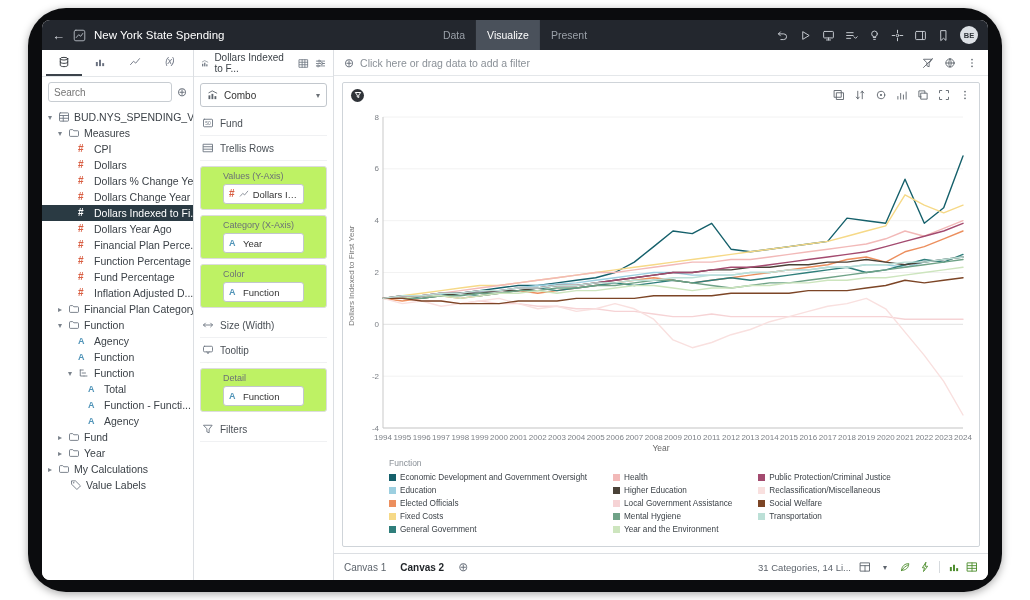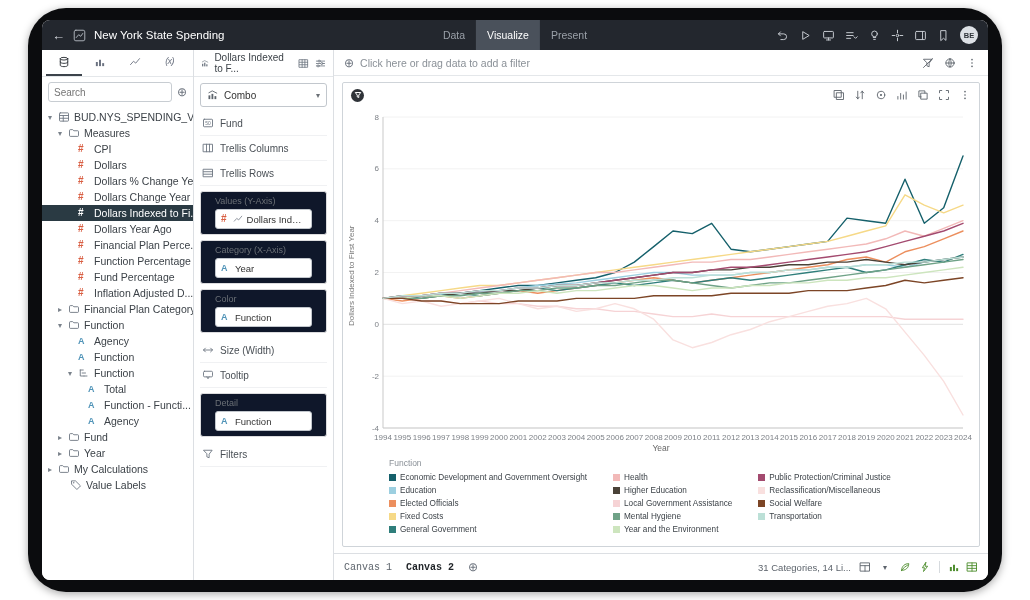--- a/index.html
+++ b/index.html
@@ -46,21 +46,21 @@
   .grammar-panel{flex:0 0 140px;width:140px;border-right:1px solid #dcdfe3;display:flex;flex-direction:column;background:#fff;box-sizing:border-box;}
   .g-header{flex:0 0 26px;display:flex;align-items:center;gap:5px;padding:0 7px;border-bottom:1px solid #e4e7ea;font-size:10px;color:#3c4248;}
   .g-header svg{width:11px;height:11px;display:block;color:#6d7681;}
   .g-header .spacer{flex:1;}
   .g-body{flex:1;overflow:hidden;padding:6px;}
   .chart-select{display:flex;align-items:center;gap:5px;border:1px solid #c2c7cd;border-radius:3px;height:22px;padding:0 6px;font-size:10px;color:#333;margin-bottom:4px;cursor:pointer;}
   .chart-select svg{width:12px;height:12px;color:#5d646c;}
   .chart-select .sel-caret{margin-left:auto;font-size:8px;color:#6b7076;}
   .g-row{display:flex;align-items:center;gap:6px;height:24px;font-size:10px;color:#4a5056;border-bottom:1px solid #f0f1f3;padding:0 2px;cursor:pointer;}
   .g-row svg{width:12px;height:12px;color:#6d7681;flex:0 0 12px;}
-  .g-group{background:#0f172a;border:1px solid #dcdcde;border-radius:3px;padding:4px 14px 5px;margin:5px 0;}
+  .g-group{background:#bef264;border:1px solid #dcdcde;border-radius:3px;padding:4px 22px 5px;margin:5px 0;}
   .g-group-label{font-size:9px;color:#6b7076;margin-bottom:3px;}
   .g-pill{display:flex;align-items:center;gap:4px;background:#fff;border:1px solid #c2c7cd;border-radius:3px;height:18px;padding:0 5px;font-size:9.5px;color:#333;white-space:nowrap;overflow:hidden;cursor:pointer;}
   .g-pill svg{width:10px;height:10px;color:#6d7681;flex:0 0 10px;}
 
   
   .canvas-col{flex:1;display:flex;flex-direction:column;min-width:0;background:#fff;}
   .filter-bar{flex:0 0 25px;display:flex;align-items:center;gap:6px;padding:0 10px;border-bottom:1px solid #e4e7ea;color:#8a9097;font-size:10.5px;}
   .fb-icons{margin-left:auto;display:flex;gap:10px;color:#5d646c;}
   .fb-icons span{display:flex;cursor:pointer;}
   .fb-icons svg{width:12px;height:12px;display:block;}
@@ -78,21 +78,21 @@
   svg text.tick{font-size:8px;fill:#7d8187;font-family:"Liberation Sans",sans-serif;}
   .x-axis-label{flex:0 0 13px;text-align:center;font-size:8.5px;color:#666;}
   .legend{flex:0 0 84px;padding:2px 10px 4px 46px;overflow:hidden;}
   .legend-title{font-size:8.5px;color:#8a9097;margin-bottom:3px;}
   .legend-list{list-style:none;margin:0;padding:0;display:grid;grid-template-rows:repeat(5,13px);grid-auto-flow:column;column-gap:26px;justify-content:start;}
   .legend-item{display:flex;align-items:center;gap:4px;font-size:8.2px;color:#3c4248;white-space:nowrap;cursor:pointer;}
   .swatch{width:7px;height:7px;flex:0 0 7px;}
 
   
   .bottom-bar{flex:0 0 26px;border-top:1px solid #dcdfe3;display:flex;align-items:center;padding:0 10px;gap:14px;font-size:10px;color:#5d646c;}
-  .canvas-tab{cursor:pointer;font-family:Liberation Mono, monospace;}
+  .canvas-tab{cursor:pointer;}
   .canvas-tab.active{color:#1f2327;font-weight:bold;}
   .bb-add{font-size:12px;color:#6f7680;cursor:pointer;}
   .bb-right{margin-left:auto;display:flex;align-items:center;gap:8px;}
   .bb-right span{display:flex;align-items:center;cursor:pointer;color:#5d646c;}
   .bb-right svg{width:12px;height:12px;display:block;}
   .bb-status{font-size:9.5px;color:#6b7076;cursor:default;}
   .green{color:#4c8c2b !important;}
   .vsep{width:1px;height:12px;background:#d6dade;}
   .caret-txt{font-size:8px;color:#6b7076;}
 </style>
@@ -445,29 +445,20 @@
             </div>
             <div id="grammar-slots">
                 <div class="g-row">
                   <span style="display: flex; width: 12px; height: 12px;">
                     <svg viewBox="0 0 16 16" fill="none" stroke="currentColor" stroke-width="1.2" stroke-linecap="round" stroke-linejoin="round" style="width:100%;height:100%;display:block">
                       <rect x="2" y="3" width="12" height="10" rx="1"></rect>
                       <text x="8" y="10.5" font-size="6.5" text-anchor="middle" fill="currentColor" stroke="none">50</text>
                     </svg>
                   </span>
                   <span>Fund</span>
-                </div>
-                <div class="g-row">
-                  <span style="display: flex; width: 12px; height: 12px;">
-                    <svg viewBox="0 0 16 16" fill="none" stroke="currentColor" stroke-width="1.2" stroke-linecap="round" stroke-linejoin="round" style="width:100%;height:100%;display:block">
-                      <rect x="2" y="3" width="12" height="10"></rect>
-                      <path d="M6 3v10M10 3v10"></path>
-                    </svg>
-                  </span>
-                  <span>Trellis Columns</span>
                 </div>
                 <div class="g-row">
                   <span style="display: flex; width: 12px; height: 12px;">
                     <svg viewBox="0 0 16 16" fill="none" stroke="currentColor" stroke-width="1.2" stroke-linecap="round" stroke-linejoin="round" style="width:100%;height:100%;display:block">
                       <rect x="2" y="3" width="12" height="10"></rect>
                       <path d="M2 6.3h12M2 9.6h12"></path>
                     </svg>
                   </span>
                   <span>Trellis Rows</span>
                 </div>

